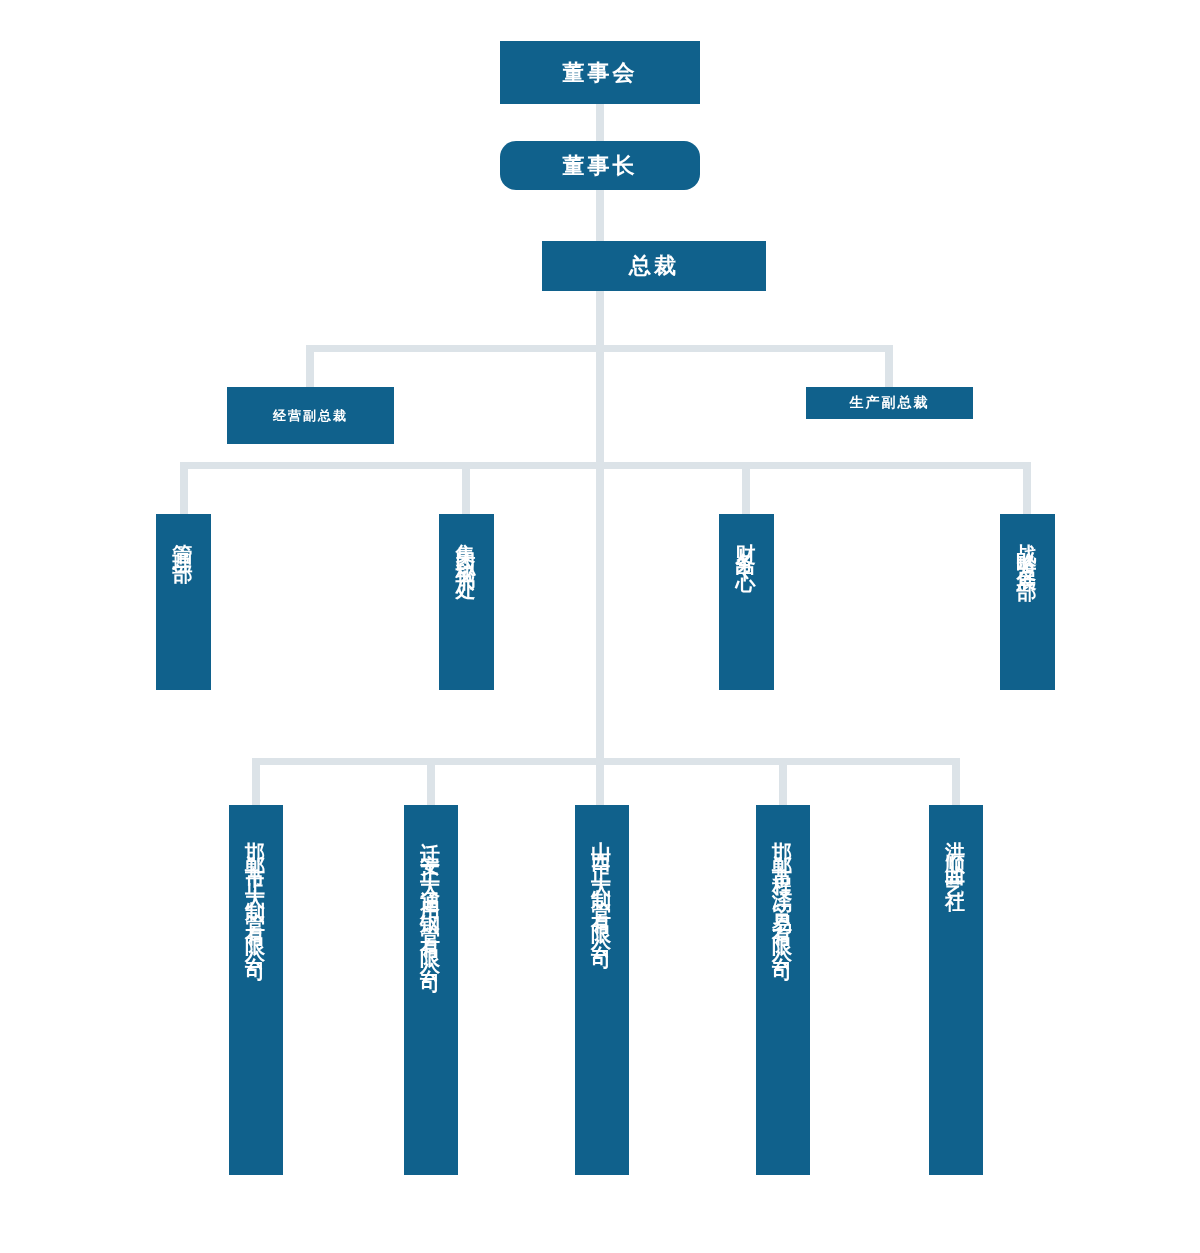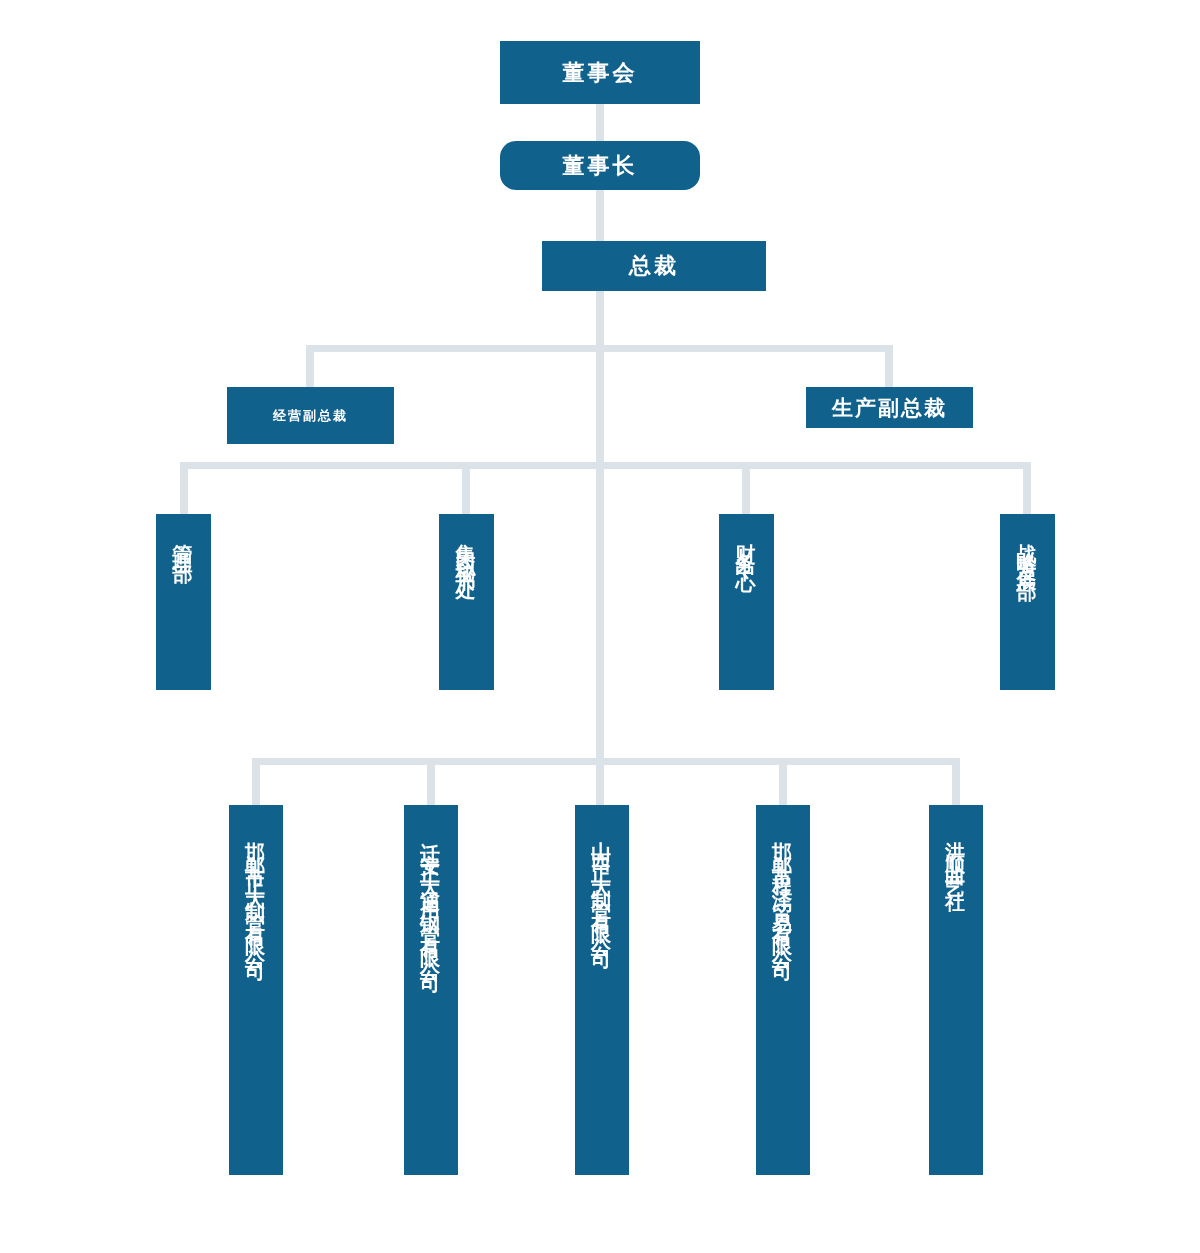--- a/index.html
+++ b/index.html
@@ -73,21 +73,21 @@
   <div class="line" style="left:252px; top:758px; width:8px; height:48px;"></div>
   <div class="line" style="left:427px; top:758px; width:8px; height:48px;"></div>
   <div class="line" style="left:779px; top:758px; width:8px; height:48px;"></div>
   <div class="line" style="left:952px; top:758px; width:8px; height:48px;"></div>
 
   <div class="node h" style="left:500px; top:41px; width:200px; height:63px;">董事会</div>
   <div class="node h" style="left:500px; top:141px; width:200px; height:49px;border-radius:16px;">董事长</div>
   <div class="node h" style="left:500px; top:241px; width:224px; height:50px;margin-left:42px;">总裁</div>
 
   <div class="node h" style="left:227px; top:387px; width:167px; height:57px; font-size:13px; letter-spacing:2px;">经营副总裁</div>
-  <div class="node h" style="left:806px; top:387px; width:167px; height:41px; font-size:21px; letter-spacing:2px;">生产副总裁</div>
+  <div class="node h" style="left:806px; top:387px; width:167px; height:32px; font-size:14px; letter-spacing:2px;">生产副总裁</div>
 
   <div class="node v dept" style="left:156px; top:514px; width:55px; height:176px;">管理部</div>
   <div class="node v dept" style="left:439px; top:514px; width:55px; height:176px;">集团秘书处</div>
   <div class="node v dept" style="left:719px; top:514px; width:55px; height:176px;">财务中心</div>
   <div class="node v dept" style="left:1000px; top:514px; width:55px; height:176px;">战略发展部</div>
 
   <div class="node v sub" style="left:229px; top:805px; width:54px; height:370px;">邯郸市正大制管有限公司</div>
   <div class="node v sub" style="left:404px; top:805px; width:54px; height:370px;">迁安正大通用钢管有限公司</div>
   <div class="node v sub" style="left:575px; top:805px; width:54px; height:370px;">山西正大制管有限公司</div>
   <div class="node v sub" style="left:756px; top:805px; width:54px; height:370px;">邯郸市程泽贸易有限公司</div>

